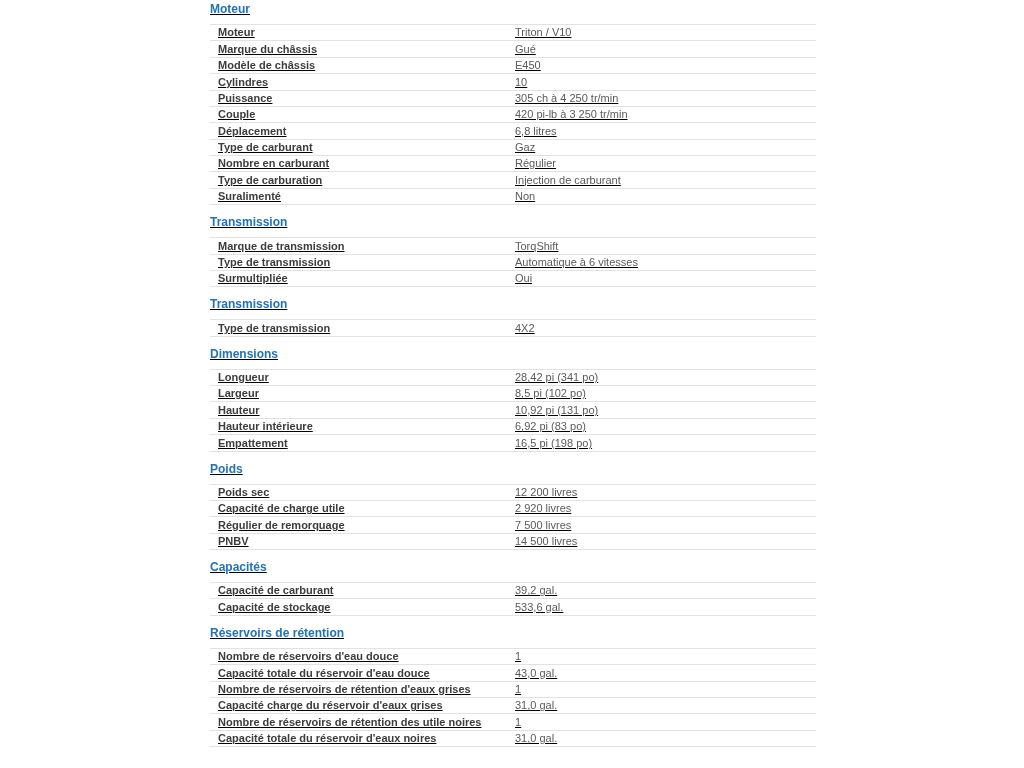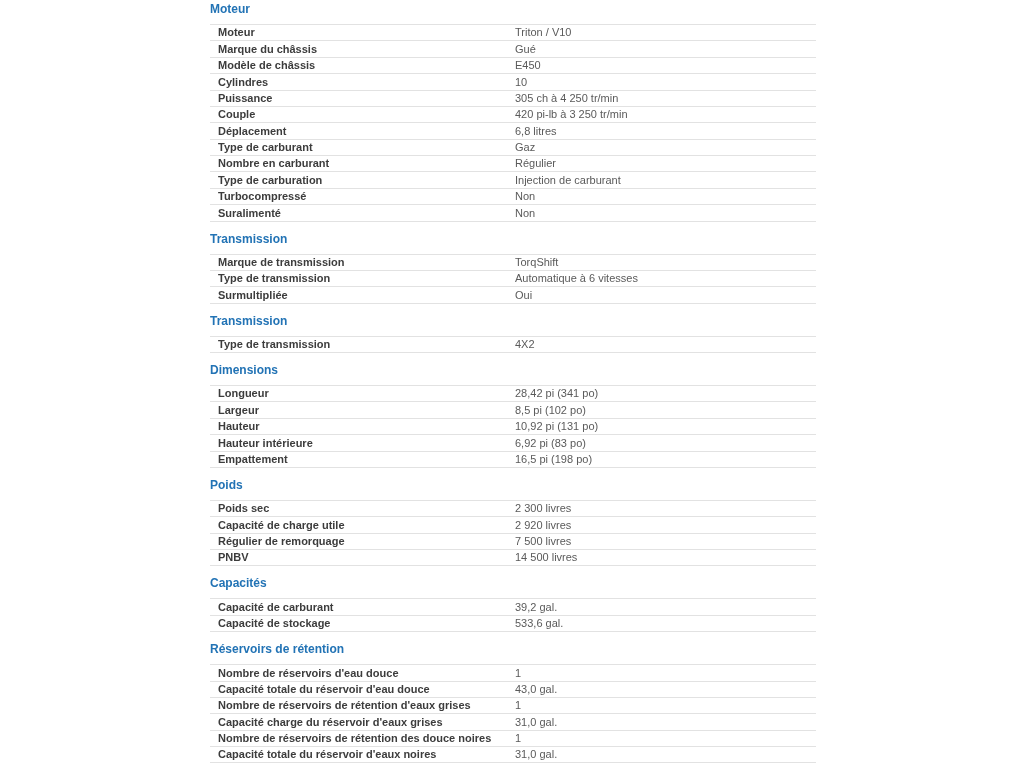--- a/index.html
+++ b/index.html
@@ -10,21 +10,21 @@
     height: 768px;
     overflow: hidden;
     font-family: "Liberation Sans", "DejaVu Sans", sans-serif;
   }
   #spec-sheet {
     position: absolute;
     left: 210px;
     top: 0;
     width: 606px;
   }
-  .spec-section { margin: 0; padding: 0; }
+  .spec-section { margin: 0; padding: 0; text-decoration: underline; }
   .section-title {
     color: #2273b5;
     font-size: 12px;
     line-height: 14px;
     font-weight: bold;
     margin: 10px 0 8px 0;
   }
   .spec-section:first-child .section-title { margin-top: 2px; }
   table.spec-table {
     width: 100%;
@@ -104,24 +104,20 @@
   <tr class="spec-row">
     <td class="spec-label">Nombre en carburant</td>
     <td class="spec-value">Régulier</td>
   </tr>
 
   <tr class="spec-row">
     <td class="spec-label">Type de carburation</td>
     <td class="spec-value">Injection de carburant</td>
   </tr>
 
-  <tr class="spec-row">
-    <td class="spec-label">Turbocompressé</td>
-    <td class="spec-value">Non</td>
-  </tr>
 
   <tr class="spec-row">
     <td class="spec-label">Suralimenté</td>
     <td class="spec-value">Non</td>
   </tr>
 </tbody>
     </table>
   </section>
 
   <section class="spec-section">
@@ -189,21 +185,21 @@
 </tbody>
     </table>
   </section>
 
   <section class="spec-section">
     <h2 class="section-title">Poids</h2>
     <table class="spec-table">
       <tbody>
   <tr class="spec-row">
     <td class="spec-label">Poids sec</td>
-    <td class="spec-value">2 300 livres</td>
+    <td class="spec-value">12 200 livres</td>
   </tr>
 
   <tr class="spec-row">
     <td class="spec-label">Capacité de charge utile</td>
     <td class="spec-value">2 920 livres</td>
   </tr>
 
   <tr class="spec-row">
     <td class="spec-label">Régulier de remorquage</td>
     <td class="spec-value">7 500 livres</td>
@@ -252,21 +248,21 @@
     <td class="spec-label">Nombre de réservoirs de rétention d'eaux grises</td>
     <td class="spec-value">1</td>
   </tr>
 
   <tr class="spec-row">
     <td class="spec-label">Capacité charge du réservoir d'eaux grises</td>
     <td class="spec-value">31,0 gal.</td>
   </tr>
 
   <tr class="spec-row">
-    <td class="spec-label">Nombre de réservoirs de rétention des douce noires</td>
+    <td class="spec-label">Nombre de réservoirs de rétention des utile noires</td>
     <td class="spec-value">1</td>
   </tr>
 
   <tr class="spec-row">
     <td class="spec-label">Capacité totale du réservoir d'eaux noires</td>
     <td class="spec-value">31,0 gal.</td>
   </tr>
 </tbody>
     </table>
   </section>

